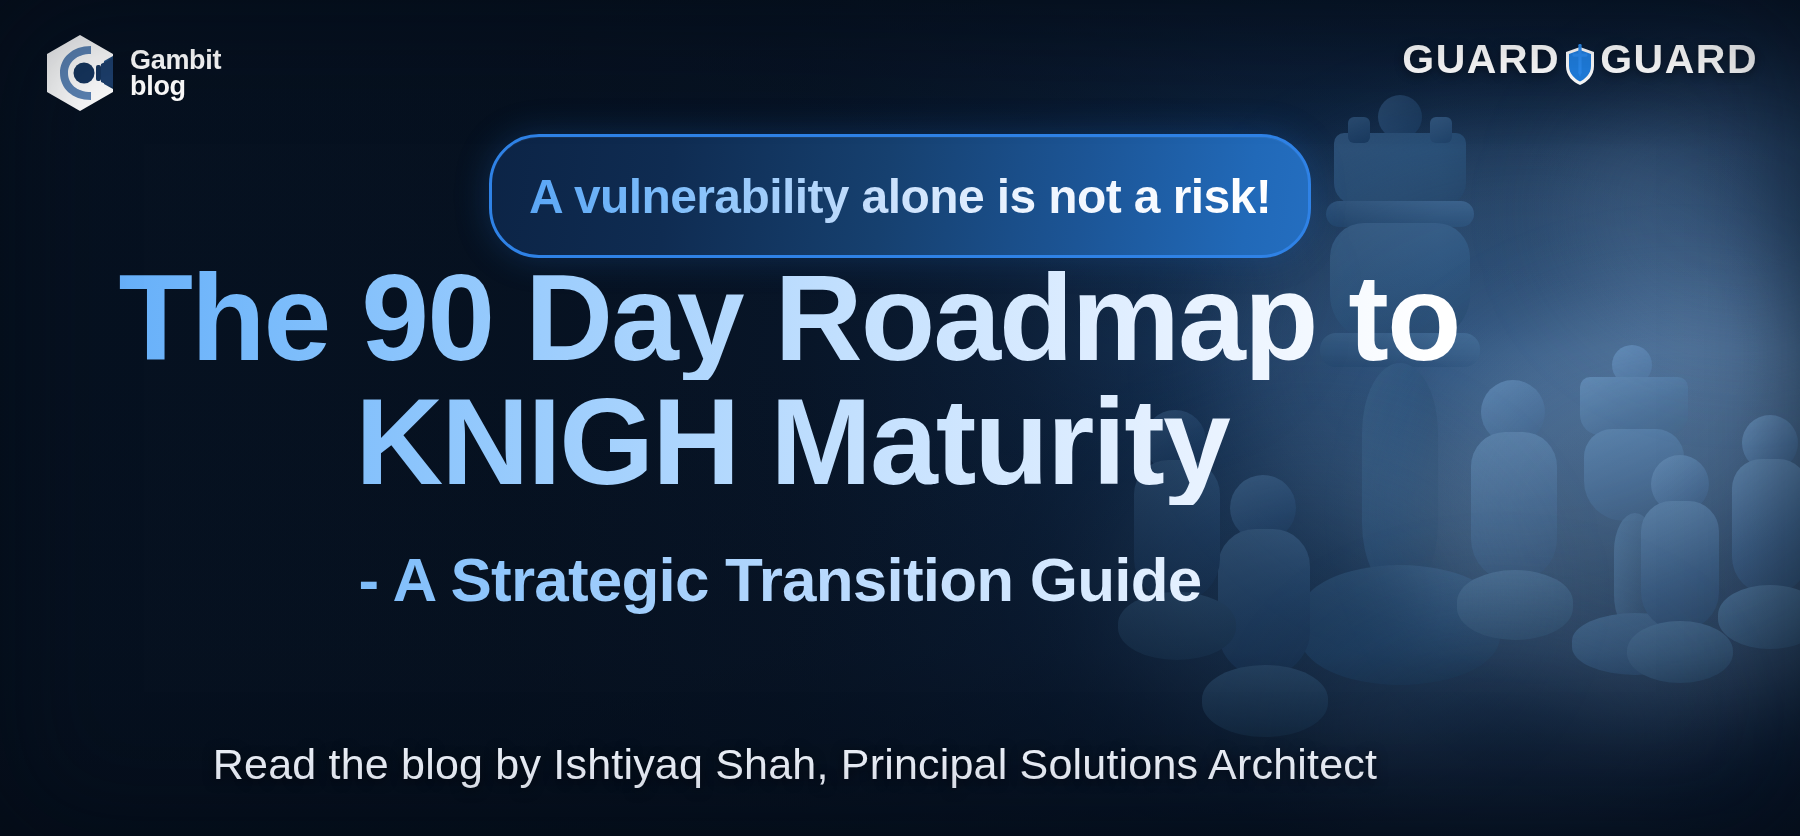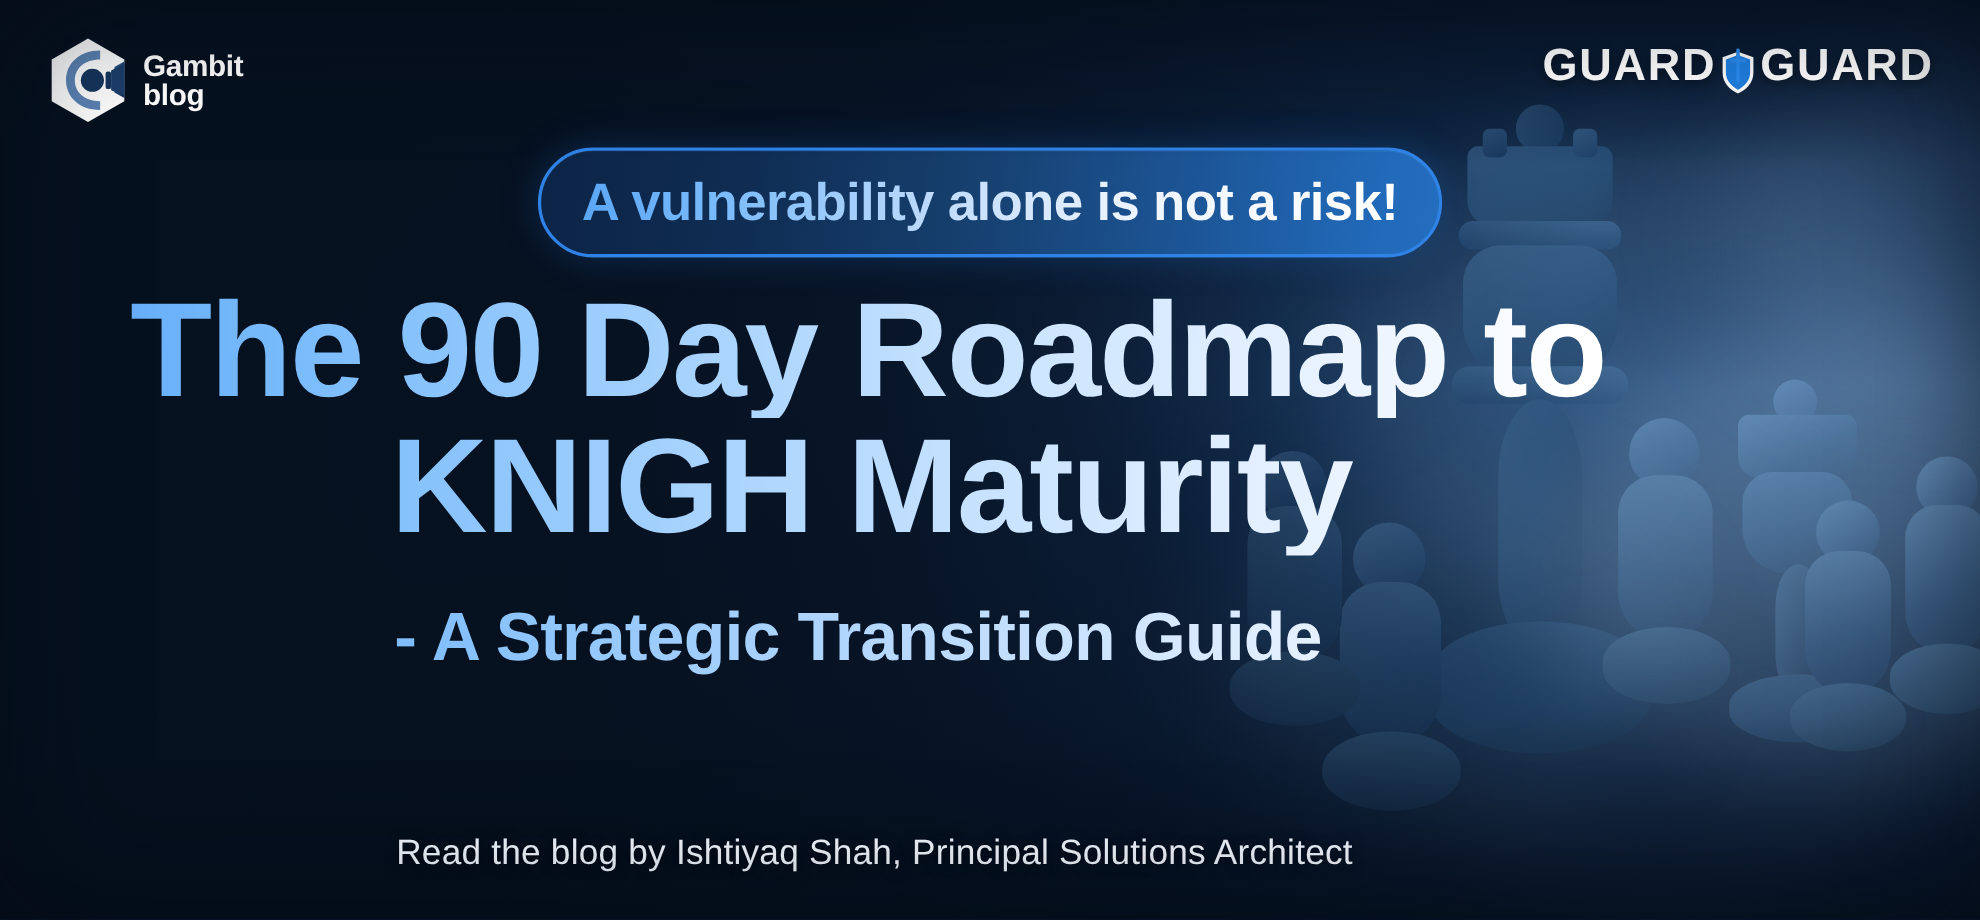--- a/index.html
+++ b/index.html
@@ -135,21 +135,21 @@
     color:#ffffff;
     font-size:41px; font-weight:700; letter-spacing:1.5px;
     text-shadow:0 2px 10px rgba(0,0,0,0.45);
   }
   .kg-shield{ width:34px; height:40px; position:relative; display:inline-block;
               transform:translateY(3px); margin:0 1px;}
 
   
   .pill{
     position:absolute; left:489px; top:134px; z-index:6;
-    width:822px; height:100px;
+    width:822px; height:124px;
     border-radius:50px;
     border:3px solid #2f82e6;
     background:linear-gradient(98deg,
         #0c2446 0%,
         #0f2c52 22%,
         #16406f 48%,
         #1c5596 72%,
         #2169b8 92%,
         #246ec0 100%);
     box-shadow:0 0 34px rgba(36,110,200,0.28), inset 0 1px 0 rgba(255,255,255,0.05);
@@ -195,23 +195,22 @@
     -webkit-background-clip:text; background-clip:text;
     -webkit-text-fill-color:transparent; color:transparent;
     white-space:nowrap;
   }
 
   .byline{
     position:absolute; z-index:6;
     left:0; top:740px; width:1800px;
     text-align:center;
     color:#f2f7ff;
-    font-size:32px; font-weight:400; letter-spacing:0.2px;
+    font-size:43px; font-weight:400; letter-spacing:0.2px;
     text-shadow:0 2px 12px rgba(0,0,0,0.55);
-    margin-top:16px;
   }
   
   .byline-inner{ display:inline-block; transform:translateX(-105px); }
 
   
   .vignette{
     position:absolute; inset:0; z-index:7; pointer-events:none;
     box-shadow:inset 0 0 120px rgba(3,9,18,0.55);
   }
 </style>

